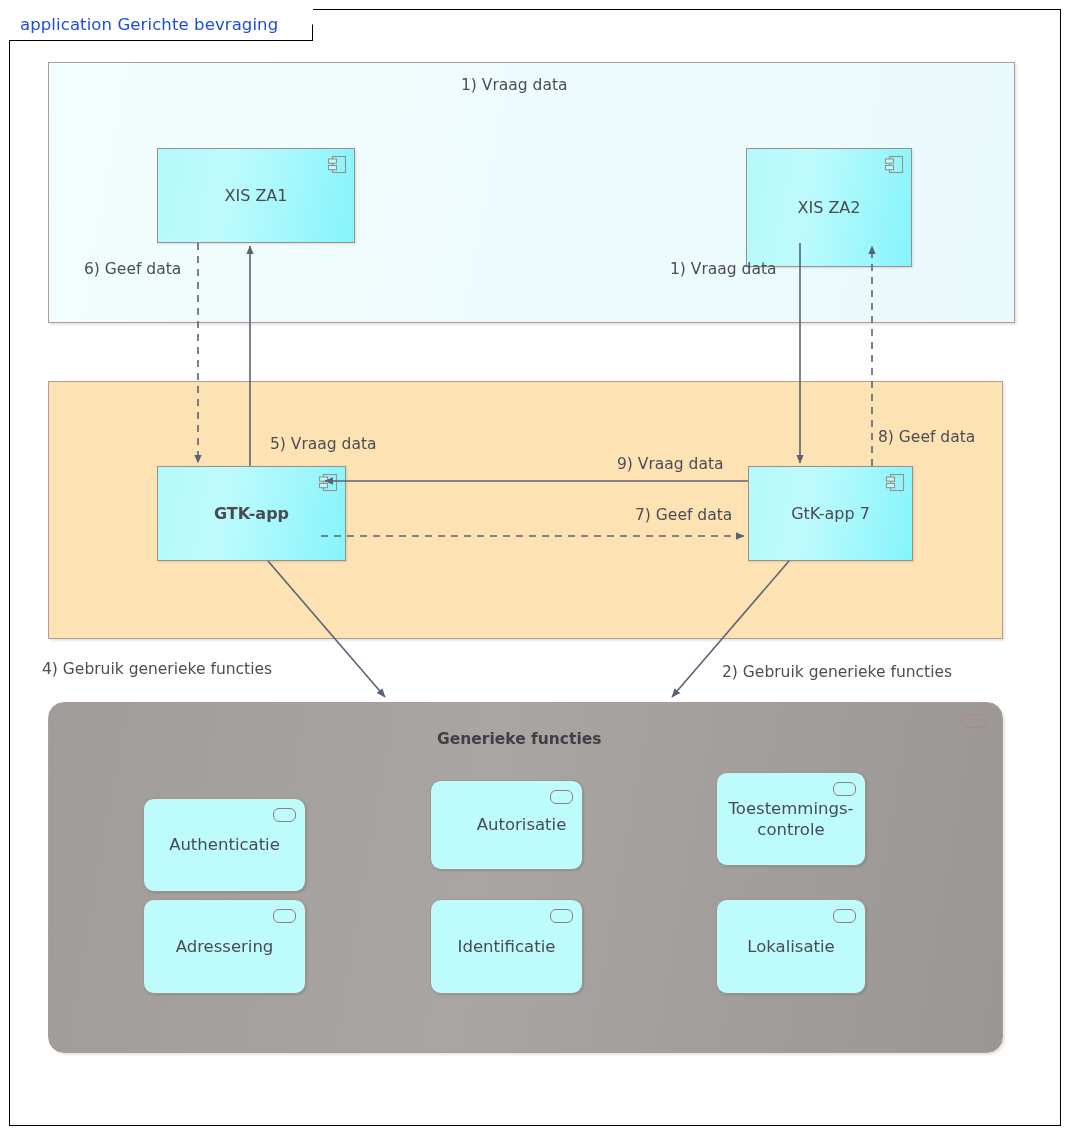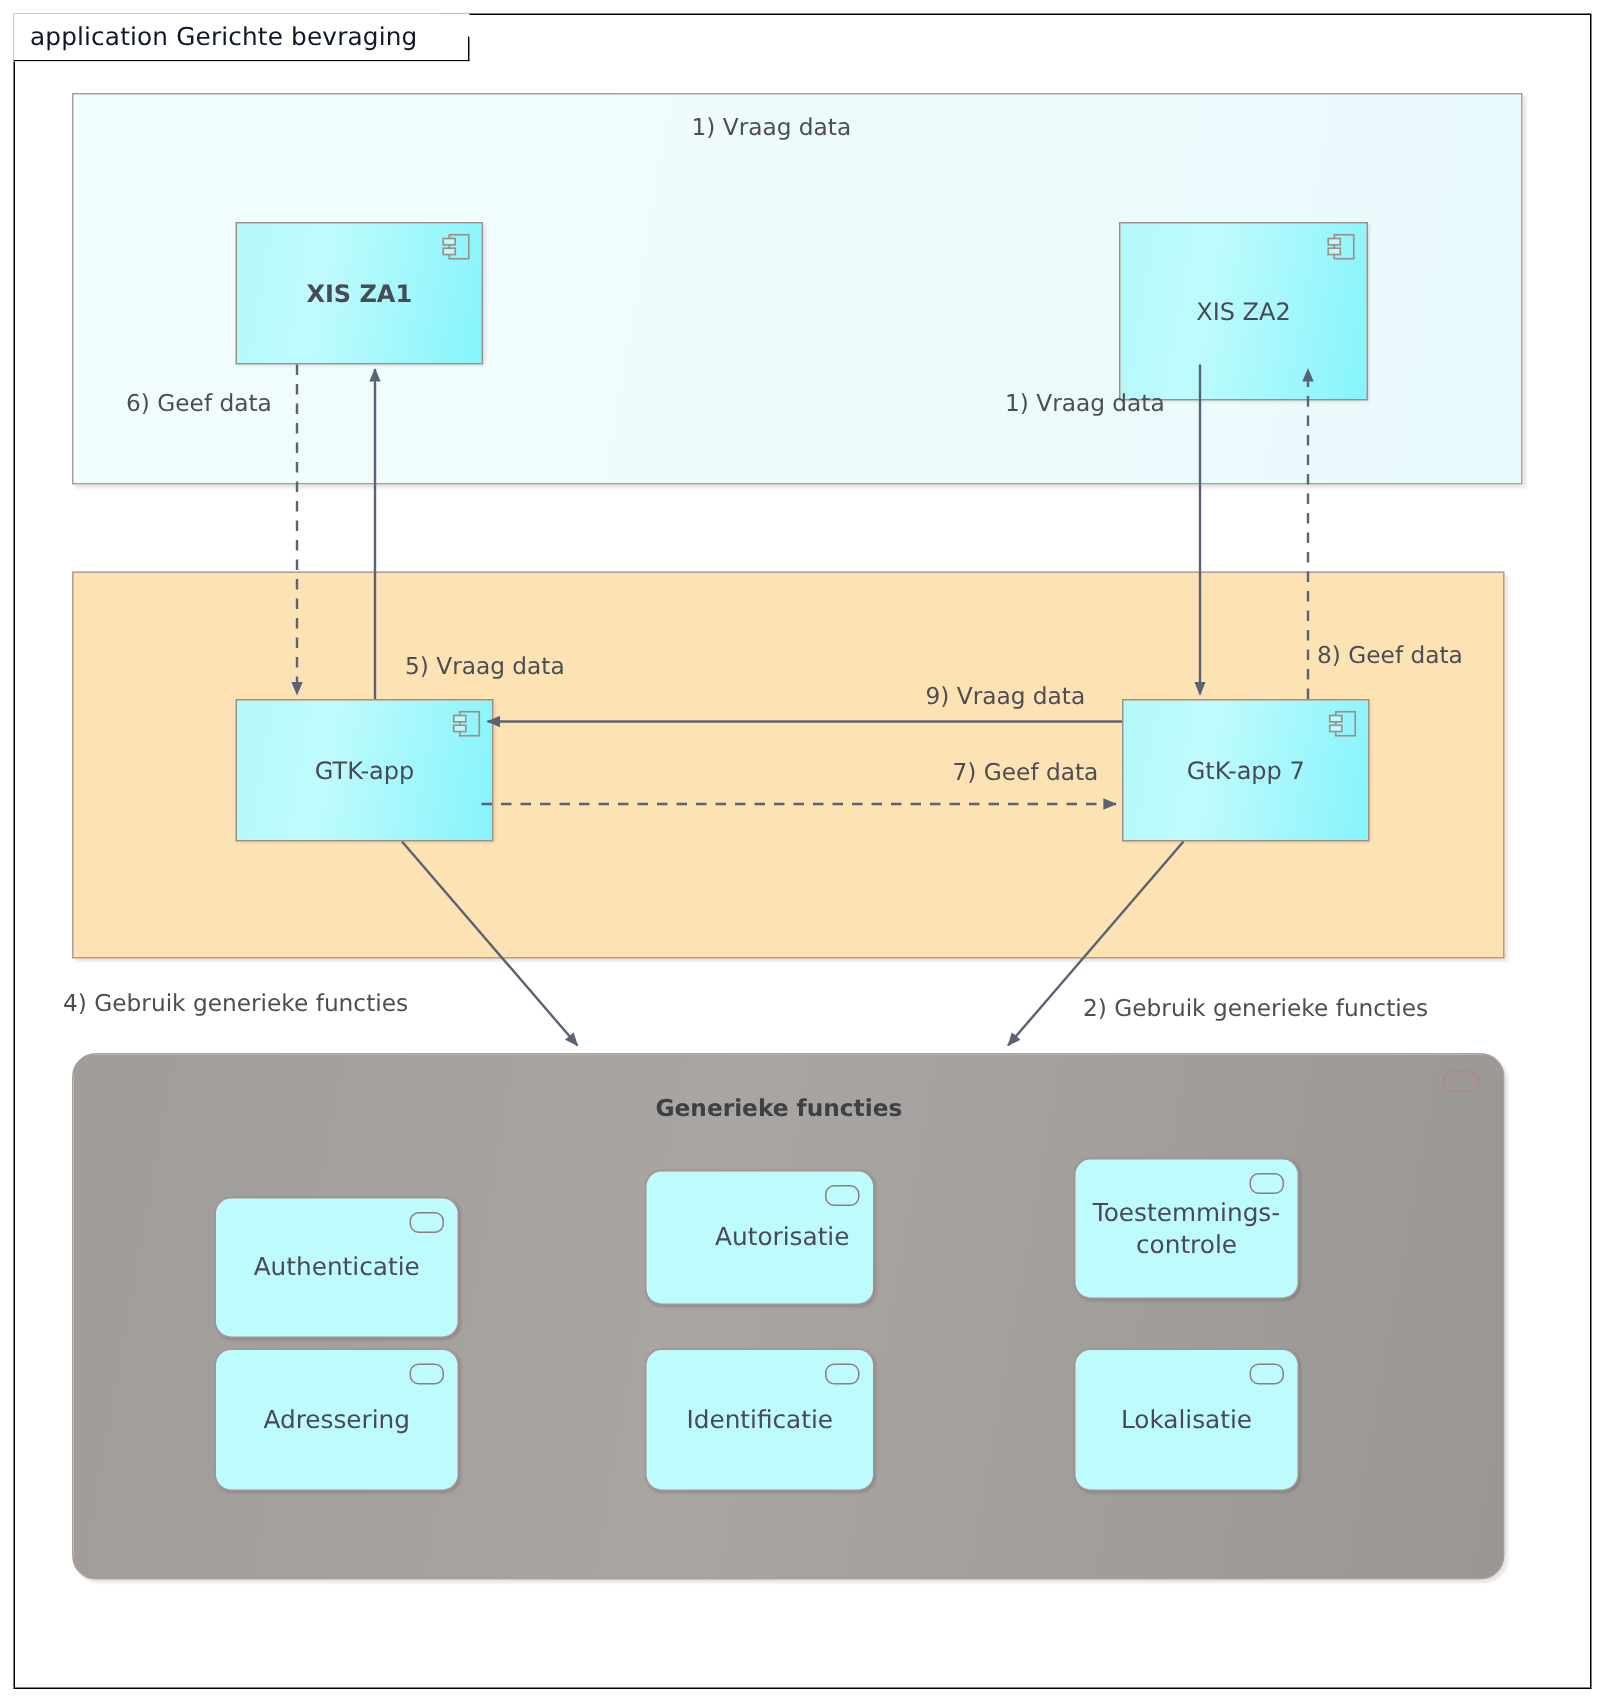--- a/index.html
+++ b/index.html
@@ -49,21 +49,21 @@
   .frame-tab-underlay {
     position: absolute;
     left: 9px;
     top: 9px;
     height: 32px;
     background: #ffffff;
     z-index: 4;
   }
   .frame-tab-label {
     font-size: 16.5px;
-    color: #0f172a;
+    color: #1d4ed8;
     white-space: nowrap;
     letter-spacing: 0.1px;
   }
 
   
   .group {
     position: absolute;
     box-sizing: border-box;
     border: 1px solid #b09c94;
     box-shadow: 2px 2px 2px rgba(0,0,0,0.10);
@@ -186,39 +186,39 @@
   <div class="group group-blue" style="left:48px; top:62px; width:967px; height:261px;"></div>
   <div class="conn-label" style="left:461px; top:76px;">1) Vraag data</div>
 
   <div class="group group-orange" style="left:48px; top:381px; width:955px; height:258px;"></div>
 
   <div class="group group-gray" style="left:48px; top:702px; width:955px; height:351px;">
     <div class="svc-icon-group"></div>
   </div>
   <div class="group-title group-title-bold" style="left:437px; top:730px;">Generieke functies</div>
 
-  <div class="component" style="left:157px; top:148px; width:165px; height:95px;font-weight:bold;">
+  <div class="component" style="left:157px; top:148px; width:198px; height:95px;">
     <span class="component-label">XIS ZA1</span>
     <svg class="comp-icon" viewBox="0 0 20 19">
       <rect x="5.5" y="1.5" width="13" height="16" fill="none" stroke="#9b8f8a" stroke-width="1.1"></rect>
       <rect x="1.5" y="4" width="8" height="4.2" fill="#bffbfd" stroke="#9b8f8a" stroke-width="1.1"></rect>
       <rect x="1.5" y="10.5" width="8" height="4.2" fill="#bffbfd" stroke="#9b8f8a" stroke-width="1.1"></rect>
     </svg>
   </div>
 
   <div class="component" style="left:746px; top:148px; width:166px; height:119px;">
     <span class="component-label">XIS ZA2</span>
     <svg class="comp-icon" viewBox="0 0 20 19">
       <rect x="5.5" y="1.5" width="13" height="16" fill="none" stroke="#9b8f8a" stroke-width="1.1"></rect>
       <rect x="1.5" y="4" width="8" height="4.2" fill="#bffbfd" stroke="#9b8f8a" stroke-width="1.1"></rect>
       <rect x="1.5" y="10.5" width="8" height="4.2" fill="#bffbfd" stroke="#9b8f8a" stroke-width="1.1"></rect>
     </svg>
   </div>
 
-  <div class="component" style="left:157px; top:466px; width:172px; height:95px;">
+  <div class="component" style="left:157px; top:466px; width:189px; height:95px;font-weight:bold;">
     <span class="component-label">GTK-app</span>
     <svg class="comp-icon" viewBox="0 0 20 19">
       <rect x="5.5" y="1.5" width="13" height="16" fill="none" stroke="#9b8f8a" stroke-width="1.1"></rect>
       <rect x="1.5" y="4" width="8" height="4.2" fill="#bffbfd" stroke="#9b8f8a" stroke-width="1.1"></rect>
       <rect x="1.5" y="10.5" width="8" height="4.2" fill="#bffbfd" stroke="#9b8f8a" stroke-width="1.1"></rect>
     </svg>
   </div>
 
   <div class="component" style="left:748px; top:466px; width:165px; height:95px;">
     <span class="component-label">GtK-app 7</span>

